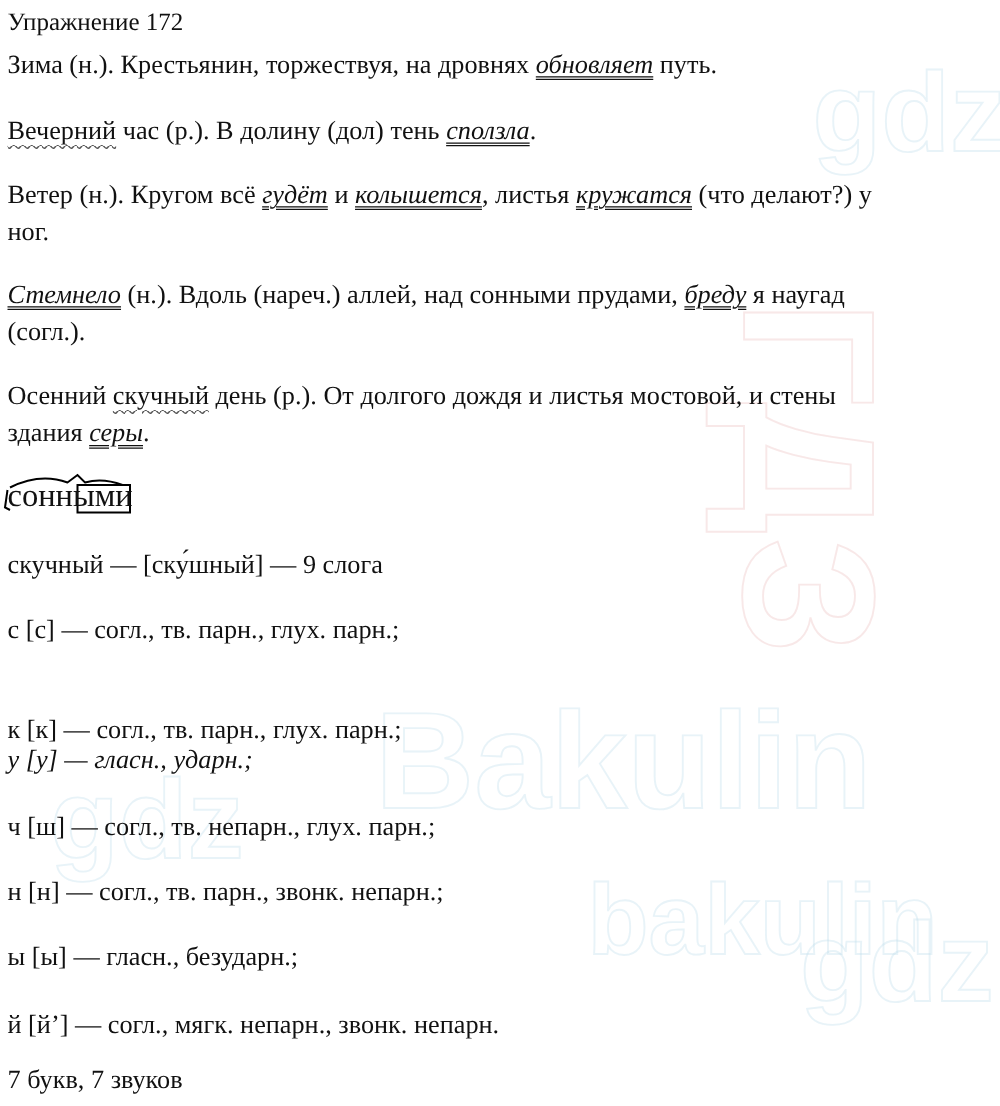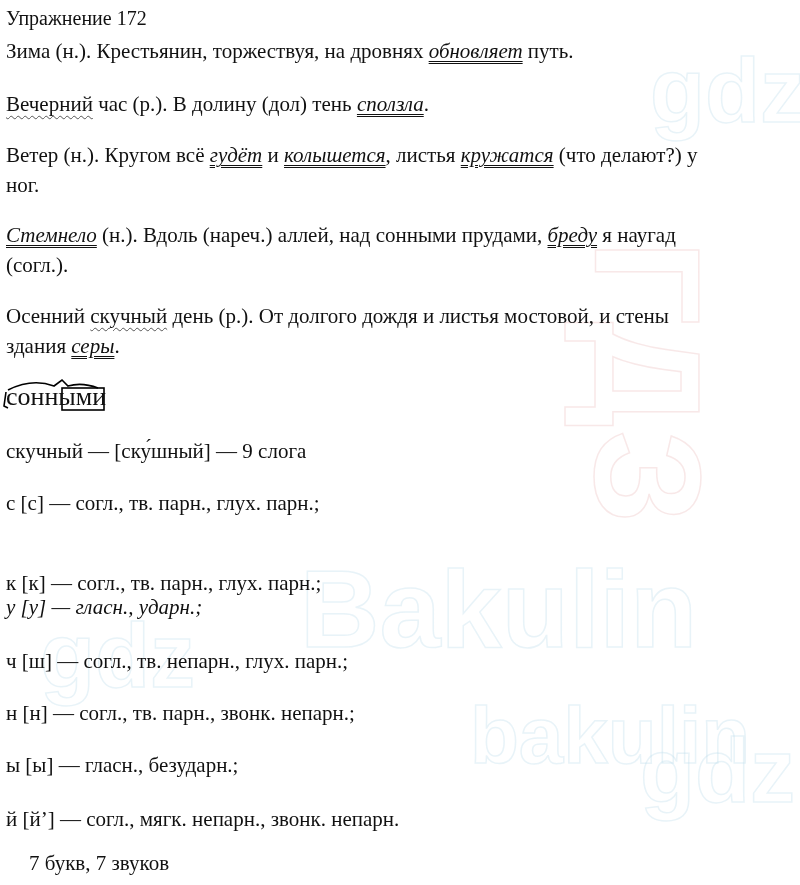--- a/index.html
+++ b/index.html
@@ -64,14 +64,14 @@
   </div>
 
   <div class="line" style="top:436px;">скучный — [ску́шный] — 9 слога</div>
   <div class="line" style="top:488px;">с [с] — согл., тв. парн., глух. парн.;</div>
   <div class="line" style="top:568px;">к [к] — согл., тв. парн., глух. парн.;</div>
   <div class="line" style="top:592px;font-style:italic;">у [у] — гласн., ударн.;</div>
   <div class="line" style="top:646px;">ч [ш] — согл., тв. непарн., глух. парн.;</div>
   <div class="line" style="top:698px;">н [н] — согл., тв. парн., звонк. непарн.;</div>
   <div class="line" style="top:750px;text-align:center;">ы [ы] — гласн., безударн.;</div>
   <div class="line" style="top:804px;">й [й’] — согл., мягк. непарн., звонк. непарн.</div>
-  <div class="line" style="top:848px;margin-left:23px;">7 букв, 7 звуков</div>
+  <div class="line" style="top:848px;">7 букв, 7 звуков</div>
 </div>
 
 </body></html>

